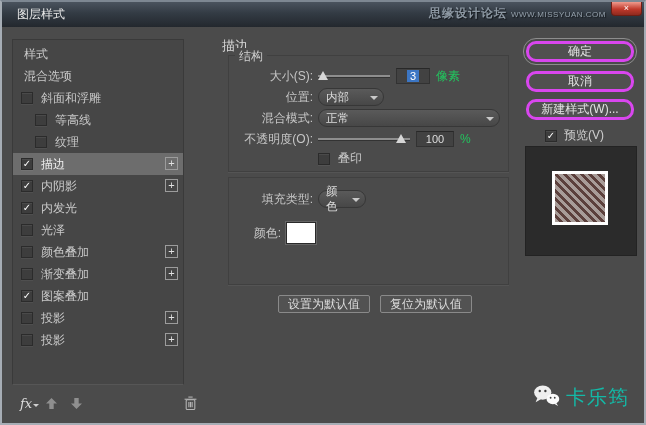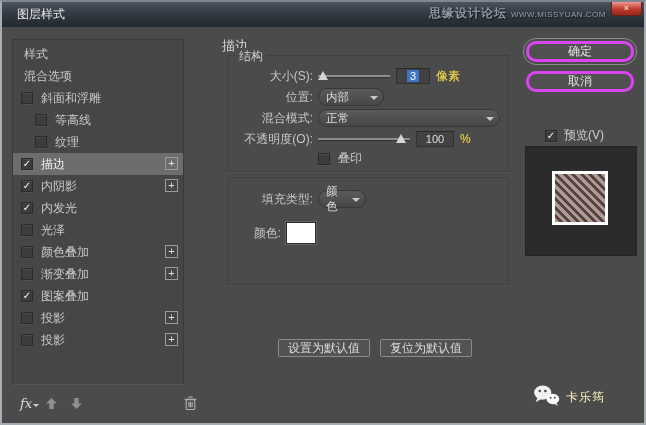--- a/index.html
+++ b/index.html
@@ -49,47 +49,47 @@
   .g2 { top:150px; height:108px; padding:12px 8px; }
   .frow { display:flex; align-items:center; height:16px; }
   .flabel { width:76px; text-align:right; font-size:12px; color:#c6c6c6; flex:none; margin-right:5px; }
   .slider { position:relative; height:12px; flex:none; }
   .slider .track { position:absolute; left:0; right:0; top:5px; height:2px; background:#8e8e8e; box-shadow:0 1px 0 #333; }
   .thumb { position:absolute; top:1px; width:0; height:0;
     border-left:5px solid transparent; border-right:5px solid transparent; border-bottom:9px solid #d6d6d6; }
   .field { height:16px; background:#424242; border:1px solid #323232; border-top-color:#282828;
     color:#dddddd; font-size:11px; display:flex; align-items:center; justify-content:center; }
   .sel { background:#3c76c4; color:#fff; padding:0 3px; }
-  .unit { font-size:12px; color:#fde047; margin-left:6px; }
+  .unit { font-size:12px; color:#22c55e; margin-left:6px; }
   .dropdown { position:relative; height:18px; background:linear-gradient(180deg,#5a5a5a,#474747);
     border:1px solid #373737; border-radius:9px; color:#dddddd; font-size:11.5px;
     display:flex; align-items:center; padding:0 20px 0 7px; cursor:pointer; }
   .dd-arrow { position:absolute; right:5px; top:7px; border:4px solid transparent; border-top-color:#c9c9c9; }
   .clabel { font-size:12px; color:#c6c6c6; margin-left:7px; }
   .swatch { width:30px; height:22px; background:#ffffff; border:1px solid #2a2a2a;
     box-shadow:0 0 0 1px rgba(255,255,255,.15); }
   .defbtns { position:absolute; left:276px; top:268px; display:flex; gap:10px; }
   .defbtn { height:18px; padding:0 9px; background:#525252; border:1px solid #8a8a8a;
-    border-radius:2px; color:#dddddd; font-size:12px; display:flex; align-items:center; cursor:pointer;margin-top:44px; }
+    border-radius:2px; color:#dddddd; font-size:12px; display:flex; align-items:center; cursor:pointer; }
   
   .rightcol { position:absolute; left:521px; top:0; width:116px; height:100%; }
   .pill { position:absolute; left:3px; width:108px; height:21px; border-radius:10px;
     border:3px solid #d946ef; background:#505050; color:#e3e3e3; font-size:12px;
     display:flex; align-items:center; justify-content:center; cursor:pointer; }
   .pill.focused { outline:1px solid #8d8d8d; outline-offset:2px; }
   .prevrow { position:absolute; left:22px; top:100px; display:flex; align-items:center; }
   .prevrow .cbx { margin-right:7px; }
   .prevrow span.lab { font-size:12px; color:#cfcfcf; }
   .thumbpanel { position:absolute; left:2px; top:119px; width:112px; height:110px;
     background:#2b2b2b; border:1px solid #232323; }
   .patt { position:absolute; left:26px; top:24px; width:56px; height:54px;
     border:3px solid #ffffff;
     background:repeating-linear-gradient(45deg,#a89c98 0px,#a89c98 3px,#5c403c 3px,#5c403c 6px); }
   .brand { position:absolute; left:10px; top:357px; display:flex; align-items:center; gap:6px; }
-  .brand .name { color:#fef9c3; font-size:12px; letter-spacing:1px; }
+  .brand .name { color:#14b8a6; font-size:20px; letter-spacing:1px; }
 </style>
 </head>
 <body>
 
 <div class="window">
   <div class="titlebar">
     <span class="title">图层样式</span>
     <span class="wm">
       <span class="wm-title">思缘设计论坛</span>
       <span class="wm-url">WWW.MISSYUAN.COM</span>
@@ -246,20 +246,21 @@
     </div>
 
     <div class="defbtns">
       <span class="defbtn">设置为默认值</span>
       <span class="defbtn">复位为默认值</span>
     </div>
 
     <div class="rightcol">
       <span class="pill focused" style="top:14px">确定</span>
       <span class="pill" style="top:44px">取消</span>
+      <span class="pill" style="top:72px">新建样式(W)...</span>
       <span class="prevrow">
         <span class="cbx">✓</span>
         <span class="lab">预览(V)</span>
       </span>
       <span class="thumbpanel">
         <span class="patt"></span>
       </span>
       <span class="brand">
         <span>
           <svg width="27" height="23" viewBox="0 0 36 30">

